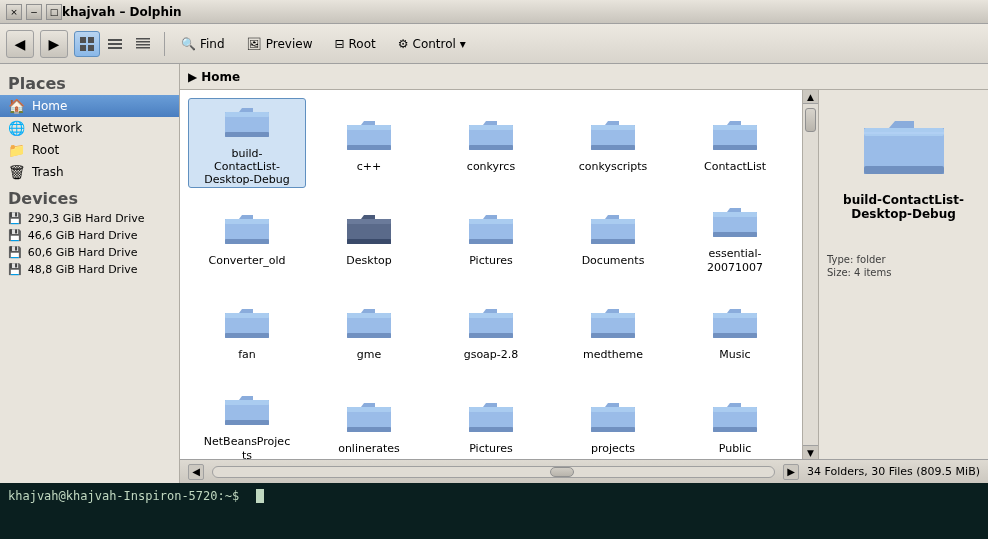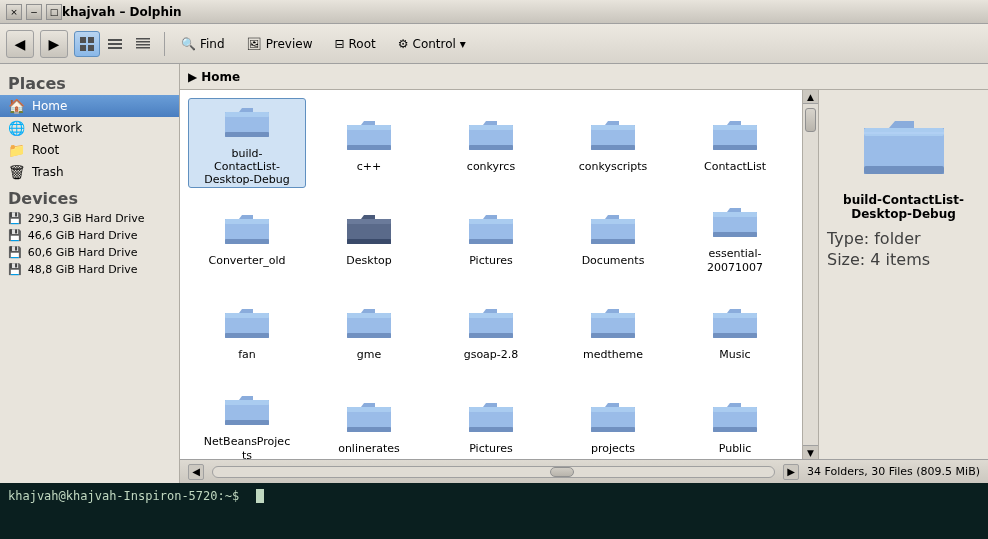--- a/index.html
+++ b/index.html
@@ -238,24 +238,25 @@
       margin-bottom: 12px;
     }
     .preview-filename {
       font-size: 12px;
       font-weight: bold;
       text-align: center;
       margin-bottom: 8px;
       word-break: break-word;
     }
     .preview-meta {
-      font-size: 16px;
+      font-size: 10px;
       color: #404040;
       text-align: left;
       width: 100%;
+      margin-top: 25px;
     }
     .preview-meta div { margin-bottom: 2px; }
 
     
     .terminal {
       height: 120px;
       background: #0a1f1f;
       color: #c0d8c0;
       font-family: 'DejaVu Sans Mono', monospace;
       font-size: 12px;

